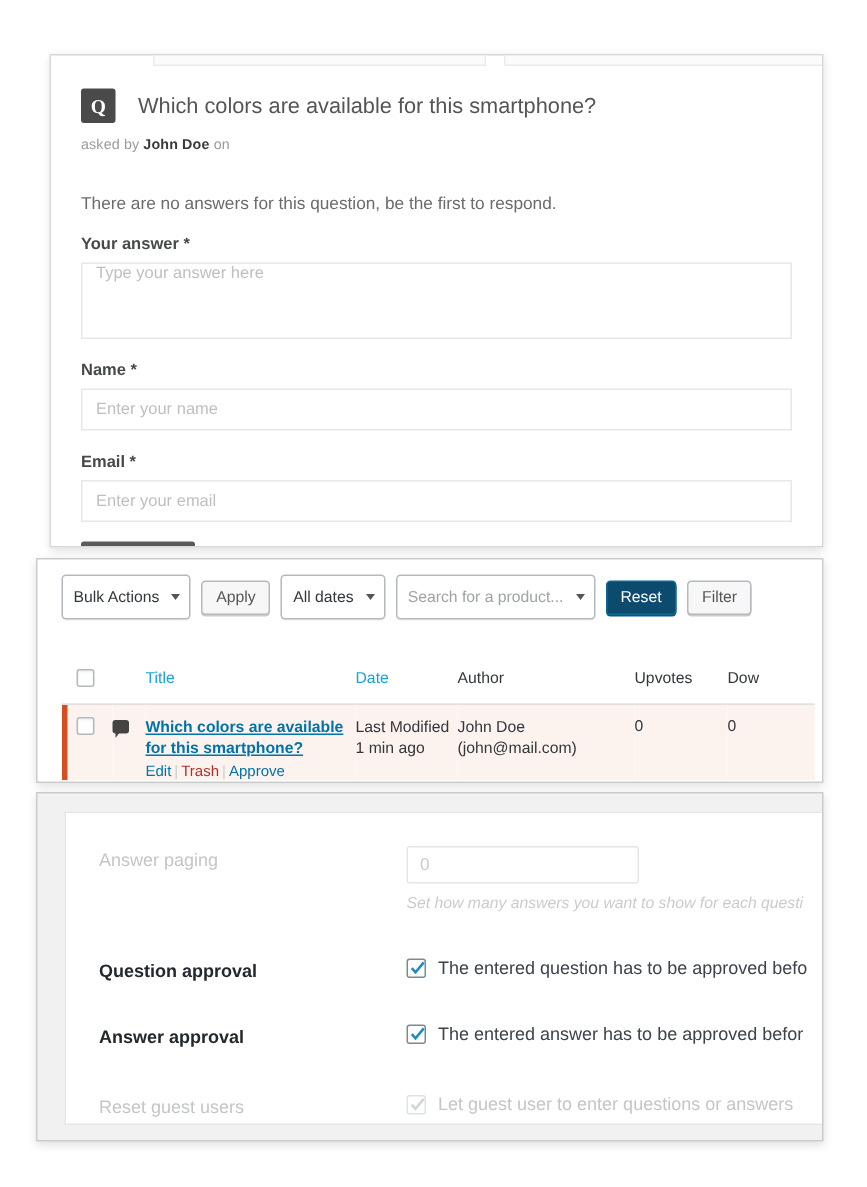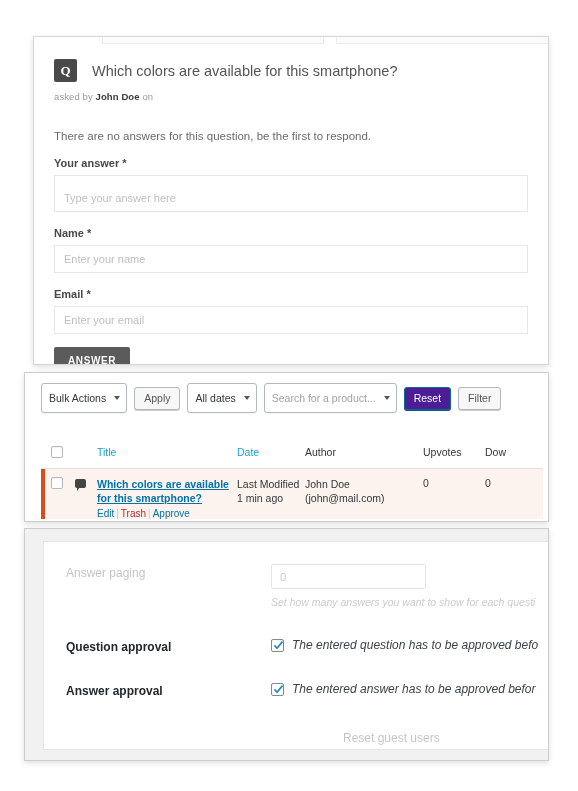--- a/index.html
+++ b/index.html
@@ -48,21 +48,21 @@
   .field-label { margin-top:15px; font-size:11px; font-weight:bold; color:#46494a; }
 
   .inp {
     display:block; width:100%; margin-top:6px;
     border:1px solid #e7e7e7; background:#fff;
     font-family:"Liberation Sans", sans-serif;
     font-size:11px; color:#555; padding:7px 9px; outline:none;
     border-radius:0;
   }
   .inp::placeholder { color:#bfbfbf; }
-  textarea.inp { height:37px; resize:none; padding-top:16px; }
+  textarea.inp { height:51px; resize:none; padding-top:0; }
 
   .answer-btn {
     margin-top:13px; background:#5b5b5b; color:#fff; border:none;
     font-size:10px; font-weight:bold; letter-spacing:.6px;
     padding:8px 14px; cursor:pointer; font-family:"Liberation Sans", sans-serif;
     border-radius:2px;
   }
 
   
   #panel-admin { left:24px; top:372px; width:525px; height:150px; background:#fff; border-color:#ccc; }
@@ -83,21 +83,21 @@
   }
   .wp-select.search { color:#9fa3a7; }
 
   .wp-btn {
     height:23px; border:1px solid #b4b9be; background:#f7f7f7;
     border-radius:3px; font-size:10.5px; color:#555; padding:0 9px;
     cursor:pointer; font-family:"Liberation Sans", sans-serif;
     box-shadow:0 1px 0 #ccc;
   }
   .wp-btn.primary {
-    background:#4c1d95; border-color:#0a6a96; color:#fff;
+    background:#0c4a6e; border-color:#0a6a96; color:#fff;
     box-shadow:0 1px 0 #06587d;
   }
 
   .wp-table { width:100%; margin-top:26px; border-collapse:collapse; table-layout:fixed; }
   .wp-table thead th {
     text-align:left; font-size:10.5px; font-weight:400; color:#32373c;
     padding:7px 0 8px 0; border-bottom:1px solid #e1e1e1; vertical-align:top;
   }
   .wp-table thead th.sortable { color:#1ba1d6; }
   .wp-table td { padding:8px 0 0 0; vertical-align:top; font-size:10.5px; color:#32373c; }
@@ -149,21 +149,21 @@
   }
   .help-text { margin-top:7px; font-size:10.5px; font-style:italic; color:#c9cccf; white-space:nowrap; }
 
   .check-line { display:flex; align-items:center; white-space:nowrap; }
   .wp-check {
     width:13px; height:13px; border:1px solid #7e8993; background:#fff;
     border-radius:2px; position:relative; flex:none; margin-right:8px;
   }
   .wp-check svg { position:absolute; left:1px; top:0px; }
   .wp-check.muted { border-color:#dfe2e4; }
-  .check-text { font-size:12px; color:#3c434a;font-style:italic; }
+  .check-text { font-size:12px; color:#3c434a; }
   .check-text.muted { color:#c3c6c9; }
 </style>
 </head>
 <body>
 
 <div class="panel" id="panel-frontend">
   <div class="frontend-inner">
 
     <div class="ghost-strip">
       <div class="ghost-box a"></div>
@@ -297,16 +297,26 @@
                 <path d="M1.5 5.4 L4 8.2 L9.5 1.6" stroke="#1e8cbe" stroke-width="1.7" fill="none"></path>
               </svg>
           </span>
           <span class="check-text">The entered answer has to be approved befor</span>
         </label>
       </div>
     </div>
 
     <div class="setting-row" style="padding-top:31px;">
       <div class="setting-label muted">Reset guest users</div>
+      <div class="setting-ctrl">
+        <label class="check-line">
+          <span class="wp-check muted">
+            <svg width="11" height="11" viewBox="0 0 11 11">
+                <path d="M1.5 5.4 L4 8.2 L9.5 1.6" stroke="#cfd6db" stroke-width="1.7" fill="none"></path>
+              </svg>
+          </span>
+          <span class="check-text muted">Let guest user to enter questions or answers</span>
+        </label>
+      </div>
     </div>
 
   </div>
 </div>
 
 </body></html>

